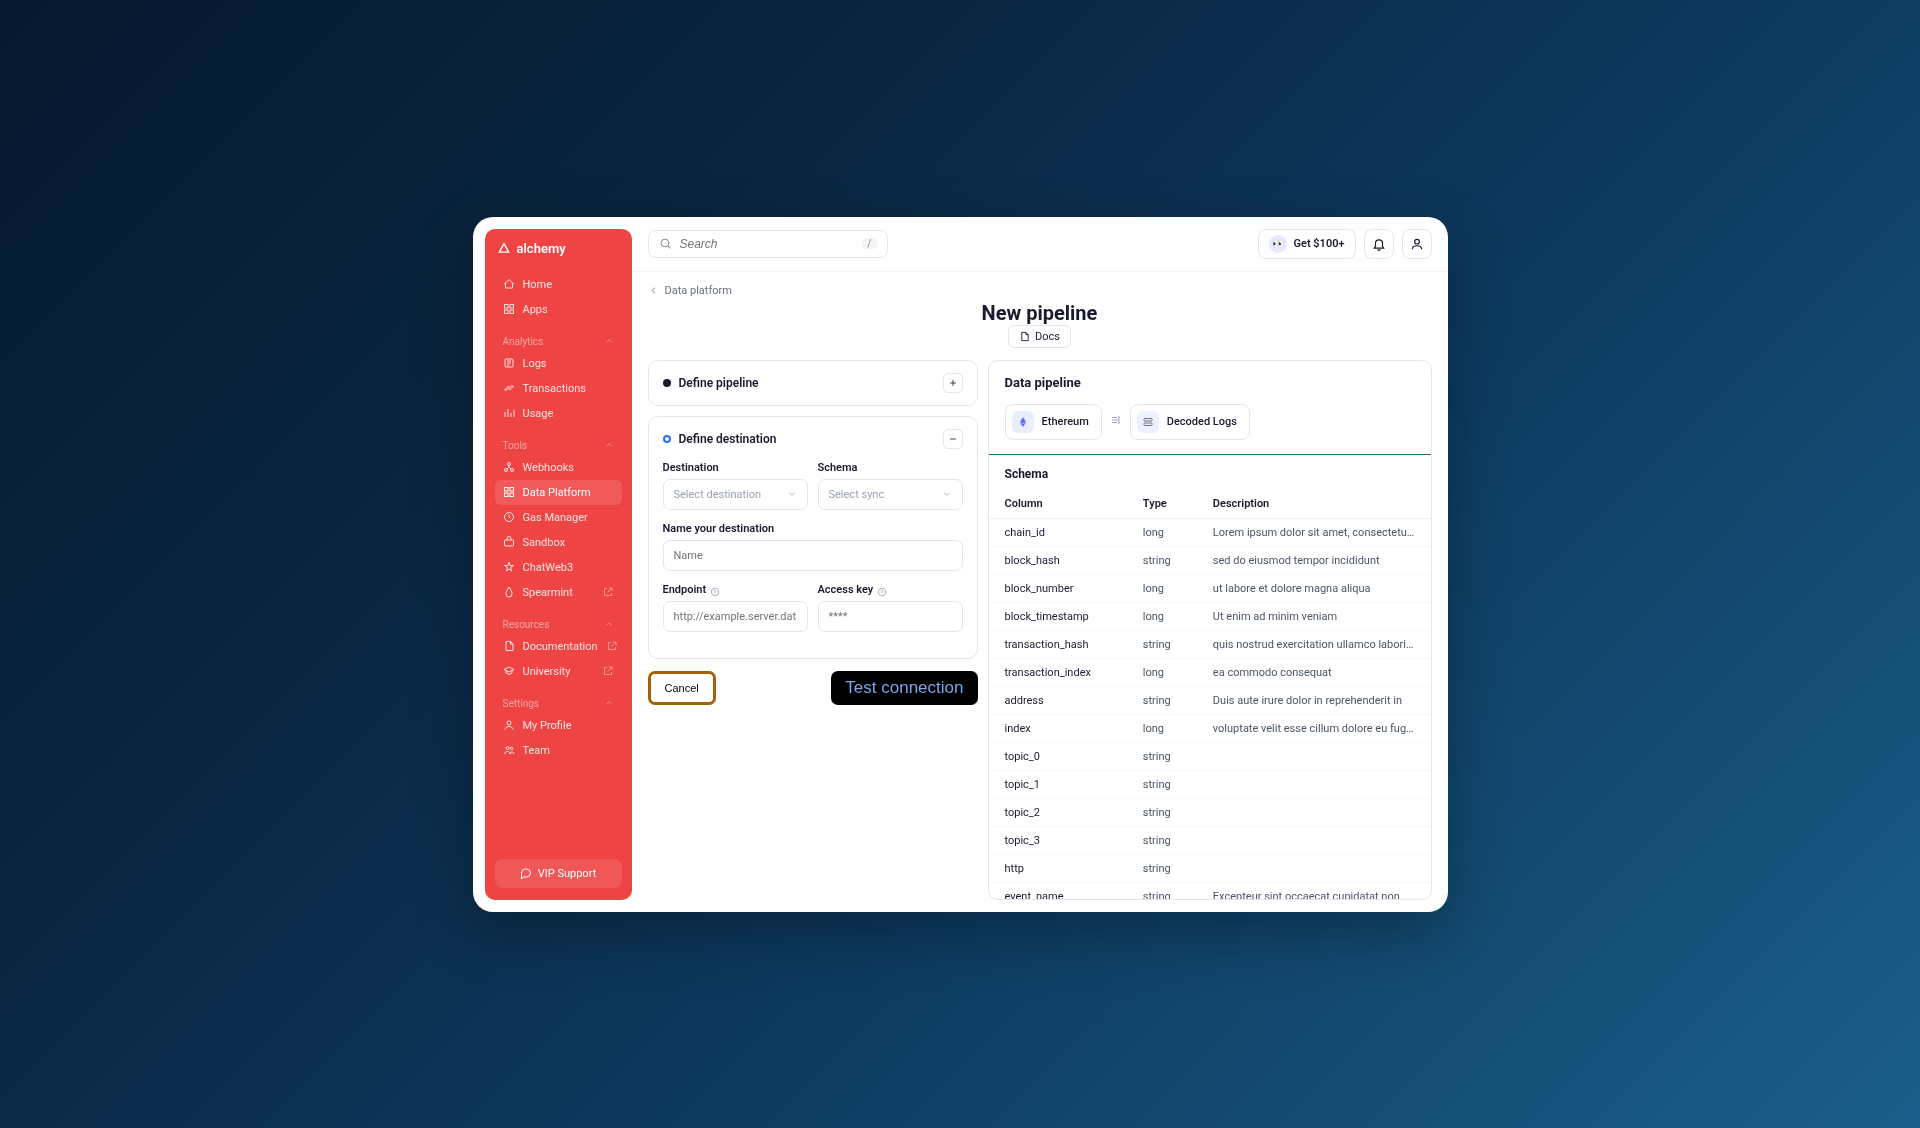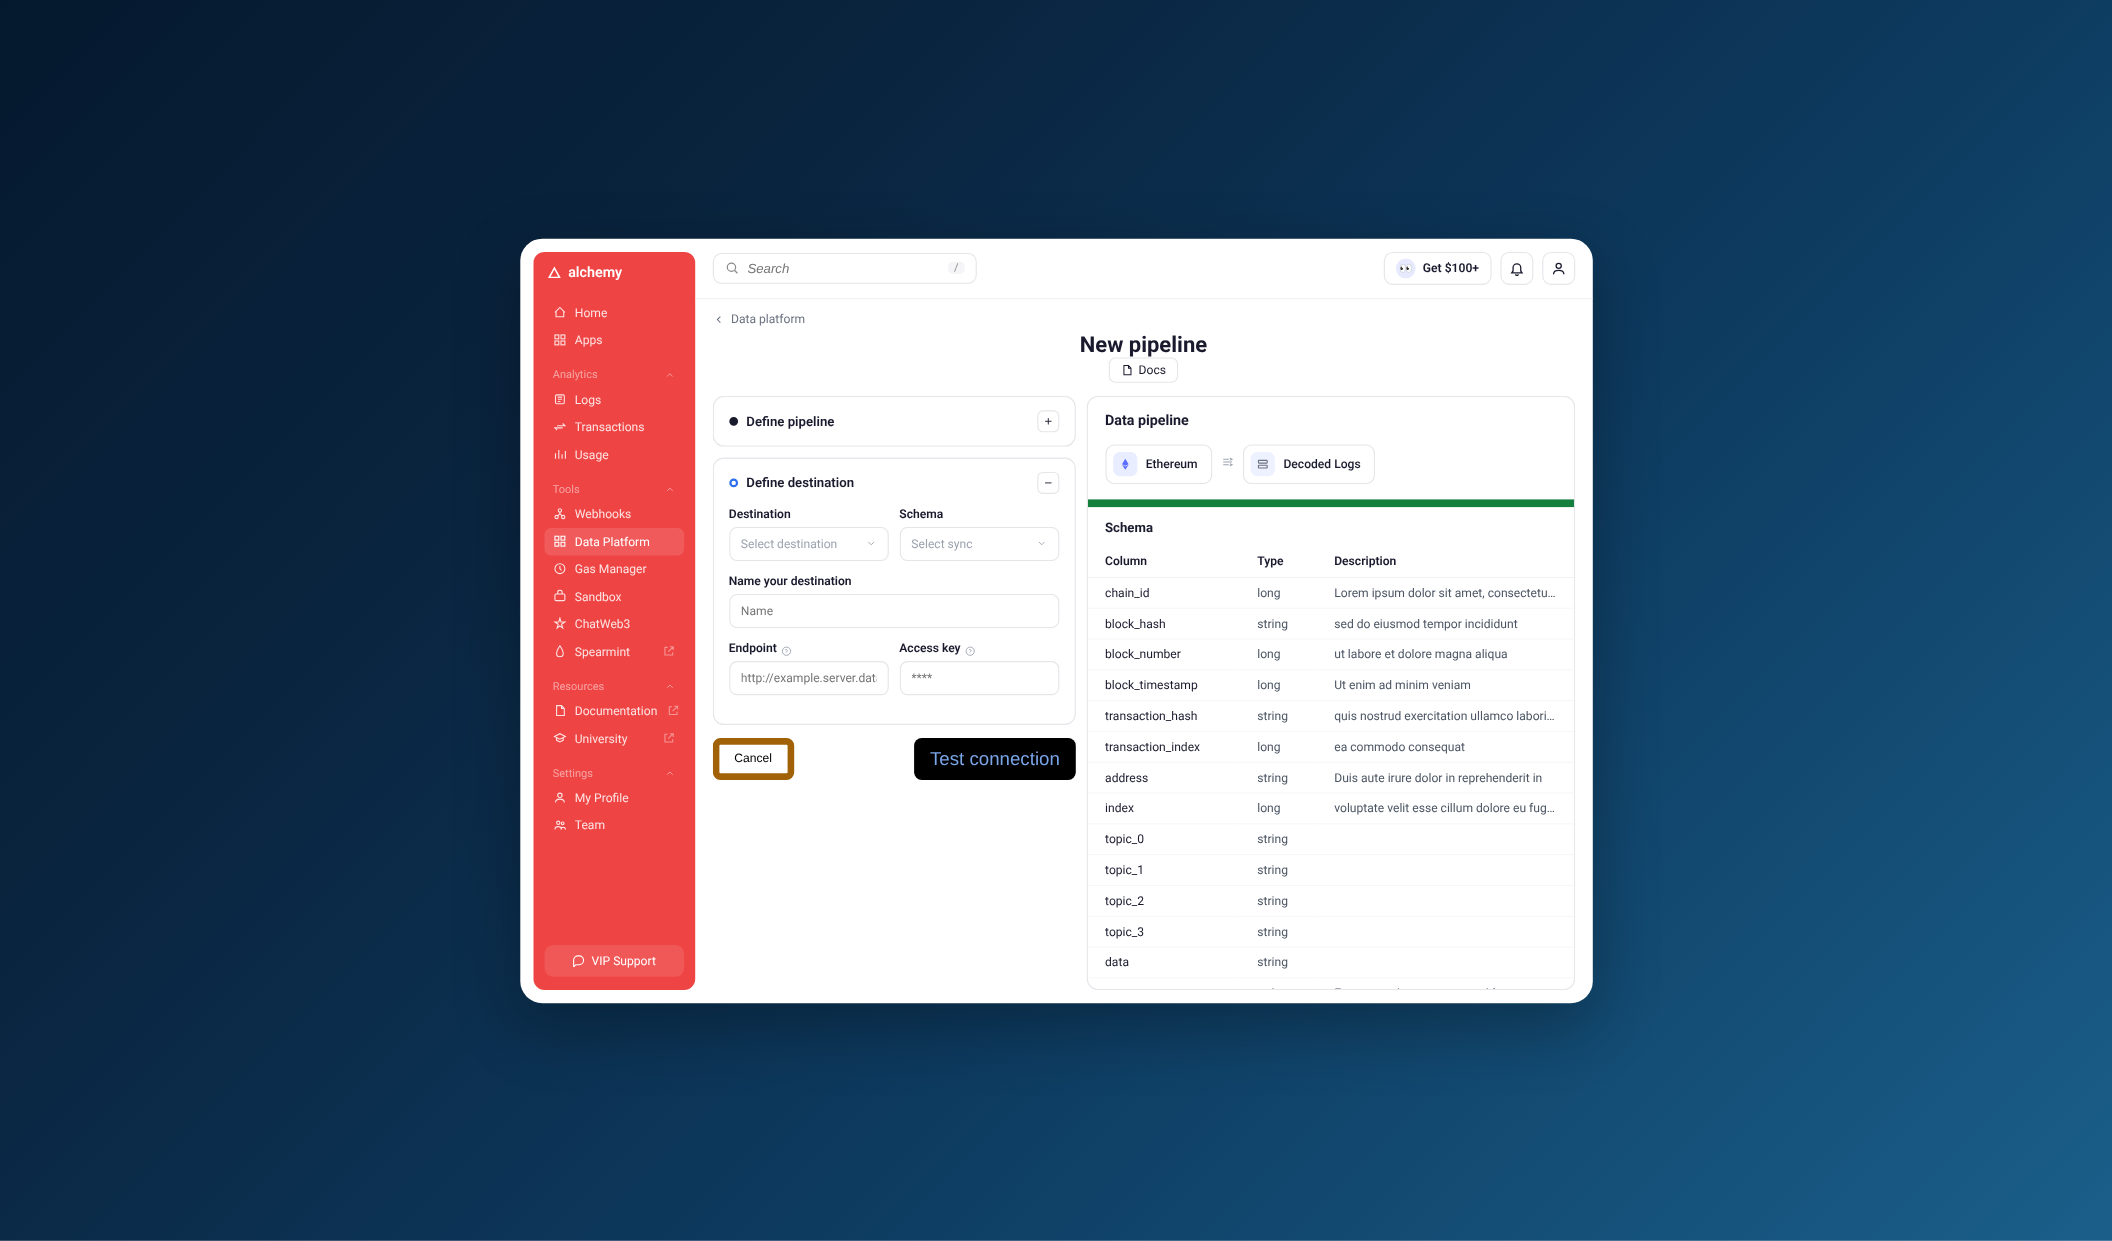--- a/index.html
+++ b/index.html
@@ -75,25 +75,25 @@
 .form-row > div { flex: 1; }
 .form-row.full > div { flex: 1 1 100%; }
 label { display: block; font-size: 11px; font-weight: 600; margin-bottom: 5px; color: #1a1a2e; }
 .label-row { display: flex; align-items: center; gap: 4px; }
 .label-row svg { width: 10px; height: 10px; color: #9ca3af; }
 .select, .input { width: 100%; border: 1px solid #e5e5ea; border-radius: 7px; padding: 8px 10px; font-size: 11px; background: #fff; display: flex; align-items: center; justify-content: space-between; cursor: pointer; color: #9ca3af; }
 .select svg { width: 10px; height: 10px; }
 .input { cursor: text; }
 input.input { outline: none; font-family: inherit; }
 .actions { display: flex; gap: 8px; margin-top: 2px; }
-.btn-cancel { border: 6px solid #a16207; border-radius: 7px; padding: 7px 14px; font-size: 11px; background: #fff; cursor: pointer; }
+.btn-cancel { border: 3px solid #a16207; border-radius: 7px; padding: 7px 14px; font-size: 11px; background: #fff; cursor: pointer; }
 .btn-test { border: none; border-radius: 7px; padding: 7px 14px; font-size: 17px; background: #000000; color: #7aa5e8; margin-left: auto; cursor: not-allowed; }
 .preview { border: 1px solid #e5e5ea; border-radius: 10px; flex: 1; display: flex; flex-direction: column; overflow: hidden; }
 .preview-head { padding: 14px 16px; font-weight: 700; font-size: 13px; }
-.chips { display: flex; align-items: center; gap: 8px; padding: 0 16px 14px; border-bottom: 7px solid #15803d; }
+.chips { display: flex; align-items: center; gap: 8px; padding: 0 16px 14px; border-bottom: 1px solid #15803d; }
 .chip { display: flex; align-items: center; gap: 8px; border: 1px solid #e5e5ea; border-radius: 8px; padding: 6px 12px 6px 6px; font-size: 11px; font-weight: 500; }
 .chip-icon { width: 22px; height: 22px; border-radius: 6px; background: #eef1ff; display: flex; align-items: center; justify-content: center; }
 .chip-icon.eth { background: #e8edff; }
 .chip-icon svg { width: 12px; height: 12px; }
 .flow-icon { color: #9ca3af; }
 .flow-icon svg { width: 12px; height: 12px; }
 .schema-title { padding: 12px 16px 8px; font-weight: 700; font-size: 12px; }
 .tbl { flex: 1; overflow: auto; }
 .tbl table { width: 100%; border-collapse: collapse; font-size: 11px; }
 .tbl th { text-align: left; padding: 8px 16px; font-weight: 600; border-bottom: 1px solid #f1f1f4; color: #1a1a2e; }
@@ -490,21 +490,21 @@
                       <td>topic_2</td>
                       <td>string</td>
                       <td></td>
                     </tr>
                     <tr>
                       <td>topic_3</td>
                       <td>string</td>
                       <td></td>
                     </tr>
                     <tr>
-                      <td>data</td>
+                      <td>http</td>
                       <td>string</td>
                       <td></td>
                     </tr>
                     <tr>
                       <td>event_name</td>
                       <td>string</td>
                       <td>Excepteur sint occaecat cupidatat non proident</td>
                     </tr>
                     <tr>
                       <td>decoded</td>

